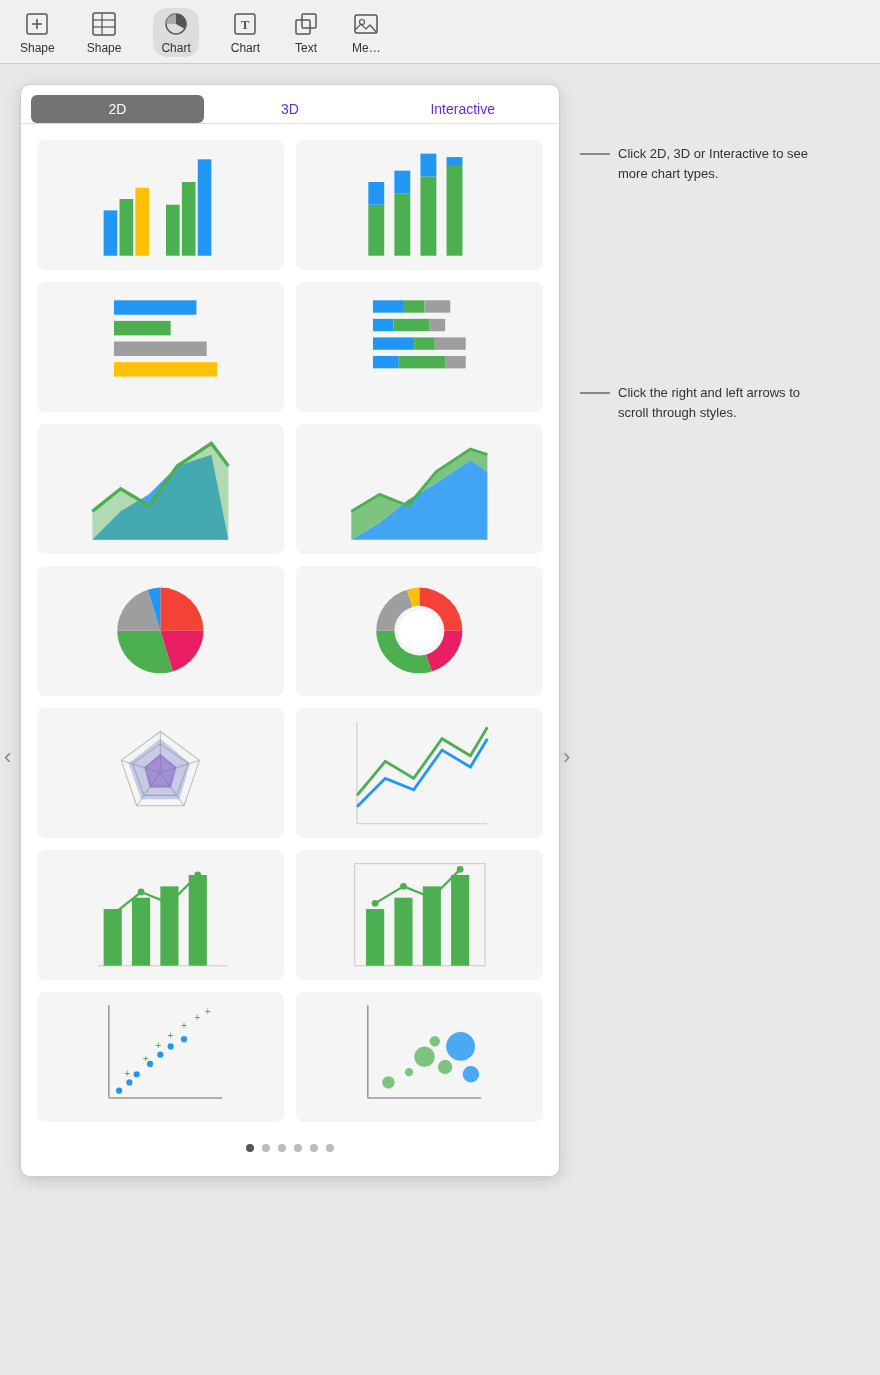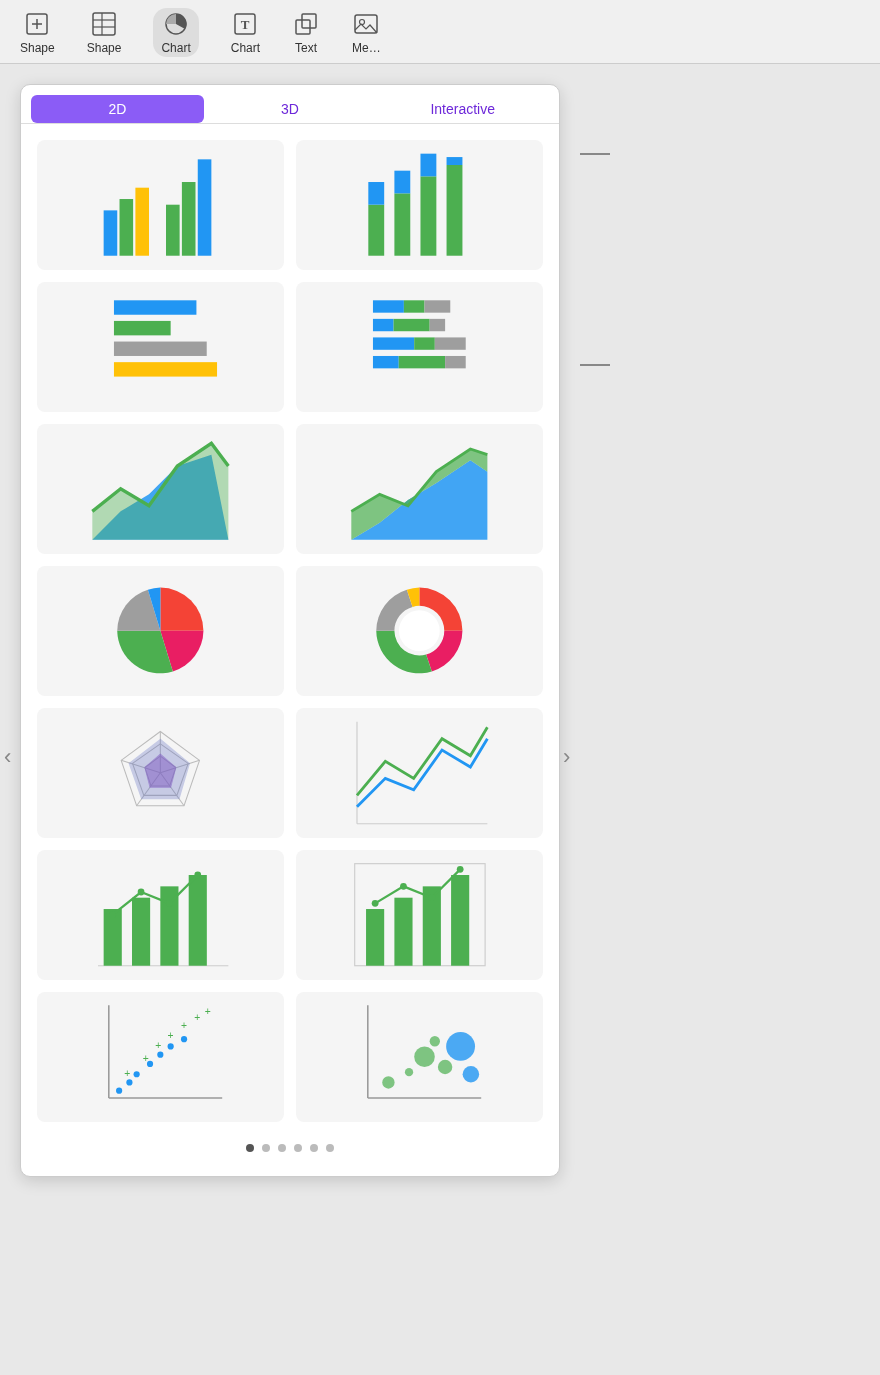--- a/index.html
+++ b/index.html
@@ -68,21 +68,21 @@
       padding: 6px 10px;
       font-size: 14px;
       font-weight: 500;
       cursor: pointer;
       border-radius: 6px 6px 0 0;
       color: #6d28d9;
       background: transparent;
       border: none;
     }
     .tab.active {
-      background: #8b5cf6;
+      background: #737373;
       color: white;
       border-radius: 6px;
     }
 
     
     .chart-grid {
       display: grid;
       grid-template-columns: 1fr 1fr;
       gap: 12px;
       padding: 16px 16px 10px 16px;
@@ -462,20 +462,22 @@
       <div class="dot"></div>
     </div>
   </div>
 
   <div class="outer-nav outer-nav-right" style="left: 563px; top: 680px; position:absolute;">›</div>
 
   <div class="annotations">
 
     <div class="annotation" style="margin-top: 40px;">
       <div class="annotation-line"></div>
+      <span class="annotation-text">Click 2D, 3D or Interactive to see more chart types.</span>
     </div>
 
     <div class="annotation">
       <div class="annotation-line"></div>
+      <span class="annotation-text">Click the right and left arrows to scroll through styles.</span>
     </div>
   </div>
 
 </div>
 
 </body></html>

